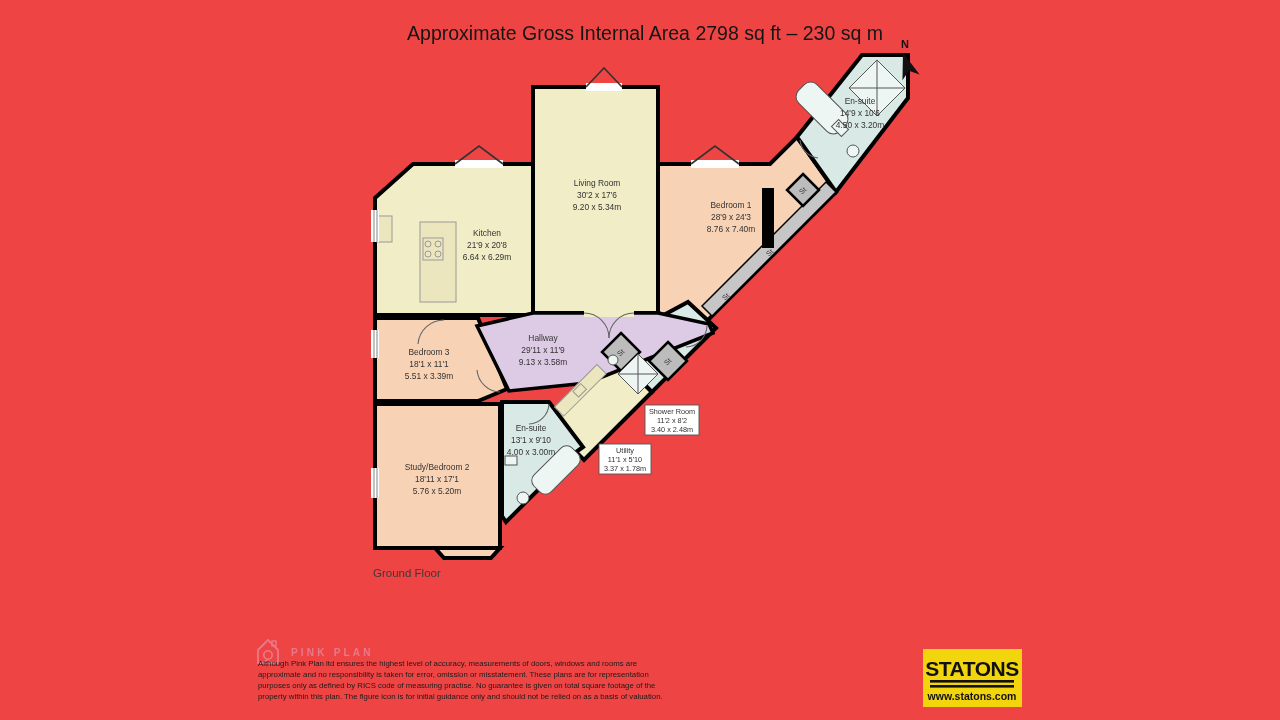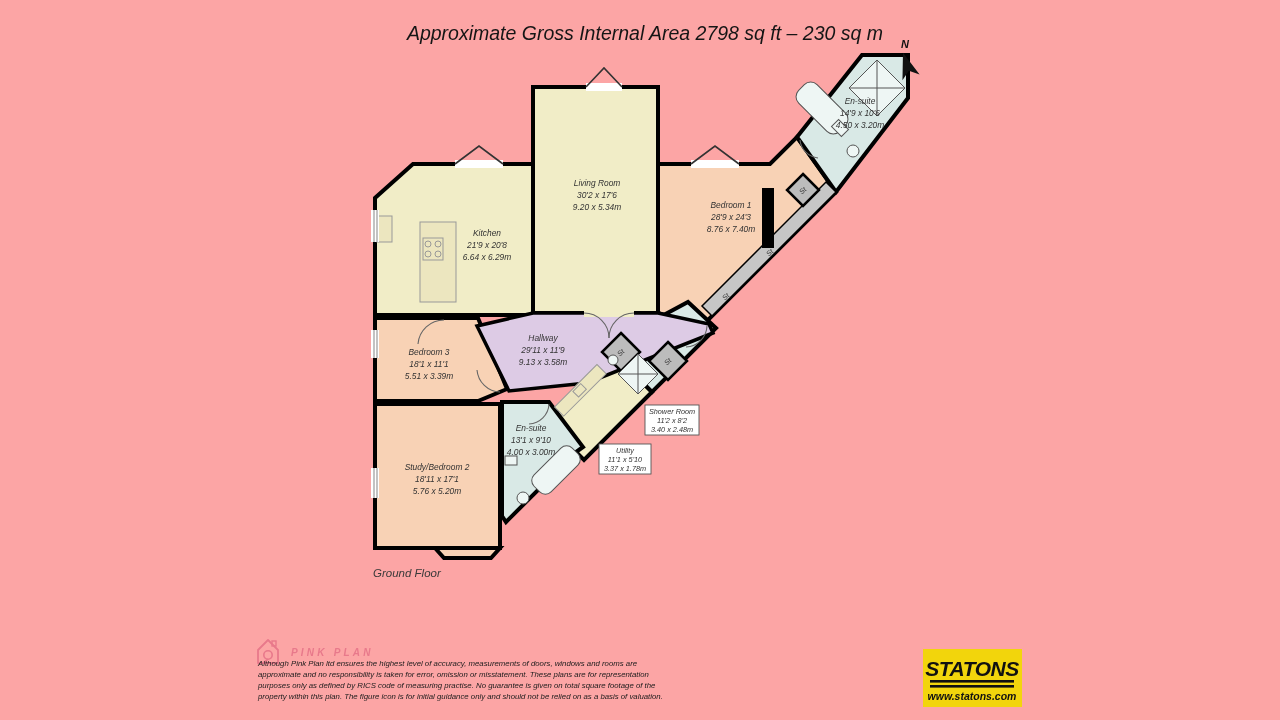--- a/index.html
+++ b/index.html
@@ -1,17 +1,17 @@
 <!DOCTYPE html>
 <html><head>
 <meta charset="utf-8">
 <style>
   html,body{margin:0;padding:0;background:#fff;}
-  .page{position:relative;width:1280px;height:720px;background:#fca5a5;overflow:hidden;
-        font-family:"Liberation Sans",sans-serif;font-style:italic;}
+  .page{position:relative;width:1280px;height:720px;background:#ef4444;overflow:hidden;
+        font-family:"Liberation Sans",sans-serif;}
   svg{display:block;}
   svg text{font-family:"Liberation Sans",sans-serif;fill:#333;}
   .title-text{font-size:19.5px;fill:#151515;}
   .room-cream{fill:#f1edc7;stroke:#000;stroke-width:4;stroke-linejoin:miter;}
   .room-peach{fill:#f8d2b5;stroke:#000;stroke-width:4;stroke-linejoin:miter;}
   .room-blue{fill:#d9e9e6;stroke:#000;stroke-width:4;stroke-linejoin:miter;}
   .room-lav{fill:#ddcbe5;stroke:#000;stroke-width:3.5;stroke-linejoin:miter;}
   .room-gray{fill:#bcbcbc;stroke:#000;stroke-width:2.5;stroke-linejoin:miter;}
   .strip-gray{fill:#c6c6c6;stroke:#000;stroke-width:1.5;}
   .room-label{font-size:8.4px;text-anchor:middle;fill:#333;}

